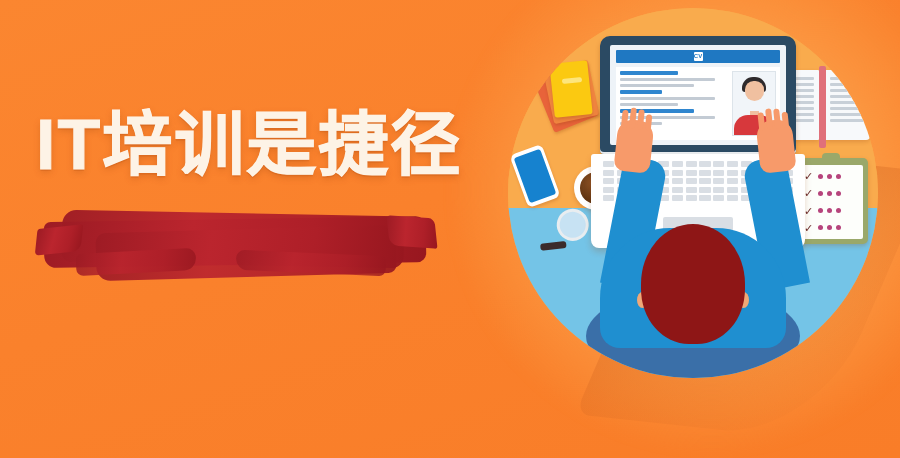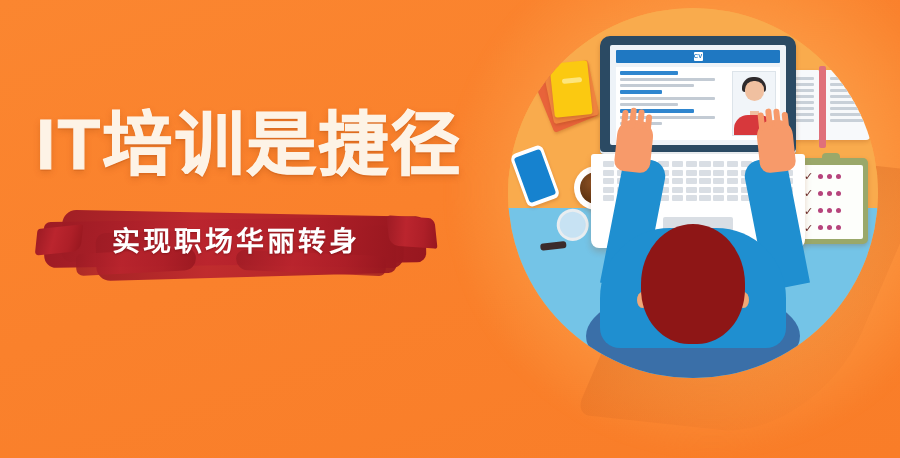--- a/index.html
+++ b/index.html
@@ -473,21 +473,20 @@
   <div class="sub-wrap">
     <div class="brush">
       <i class="b1"></i>
         <i class="b2"></i>
         <i class="b3"></i>
       <i class="b4"></i>
         <i class="b5"></i>
         <i class="b6"></i>
         <i class="b7"></i>
     </div>
-    <div class="subtitle">实现职场华丽转身</div>
   </div>
 
   <div class="illus">
 
     <div class="long-shadow"></div>
 
     <div class="disc">
       <div class="desk"></div>
       <div class="floor"></div>
       <div class="chair"></div>

